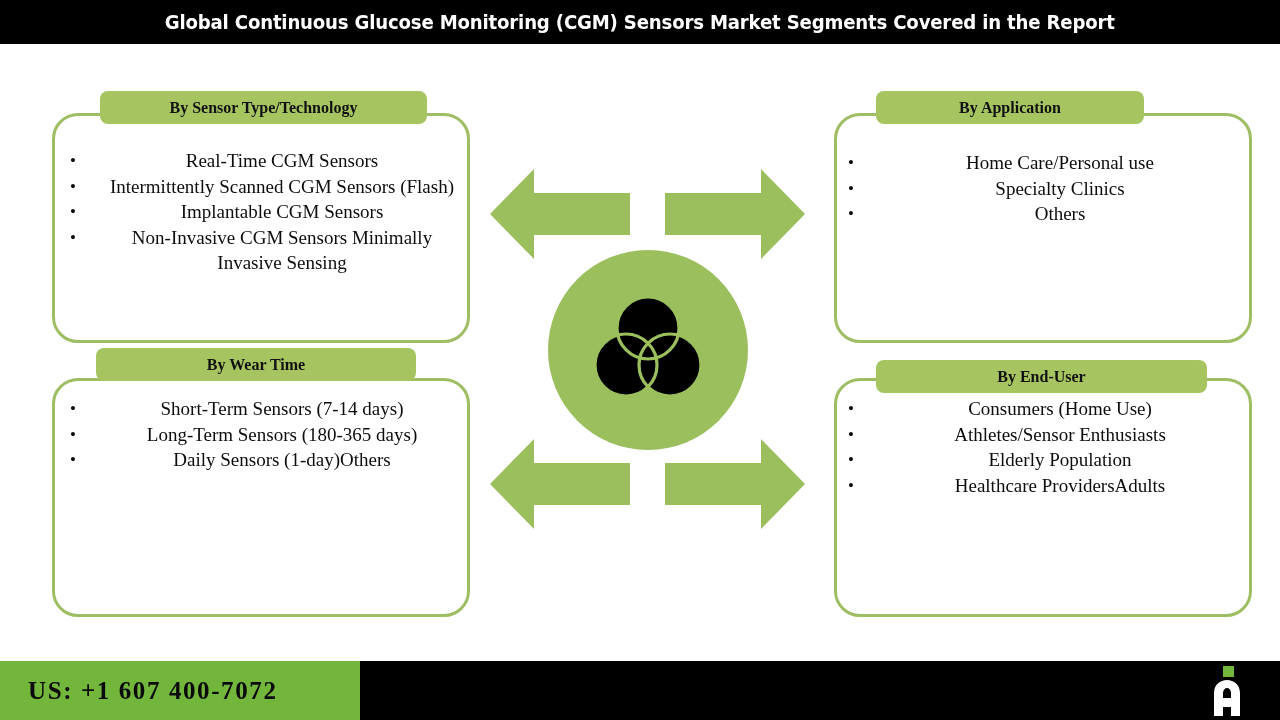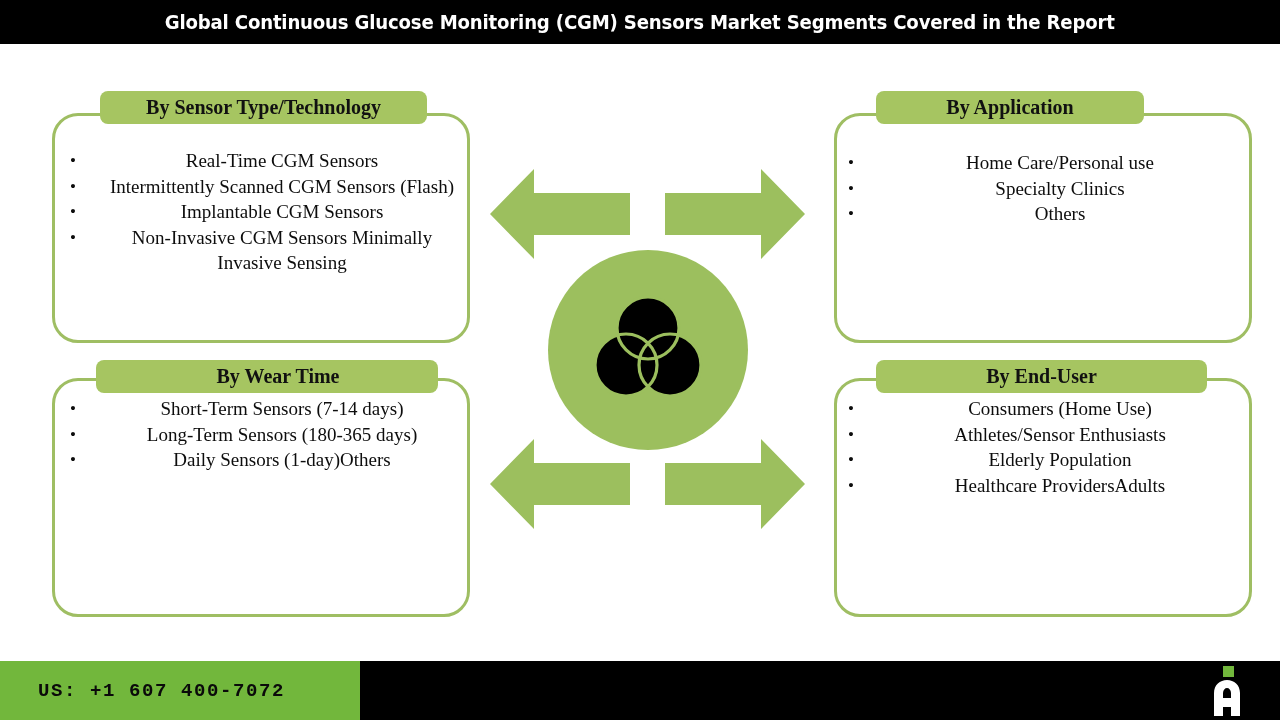--- a/index.html
+++ b/index.html
@@ -54,26 +54,26 @@
     background: #a6c561;
     border-radius: 8px;
     display: flex;
     align-items: center;
     justify-content: center;
     z-index: 3;
   }
   .card-pill-label {
     font-family: "Liberation Serif", serif;
     font-weight: bold;
-    font-size: 20px;
+    font-size: 16px;
     color: #111111;
     white-space: nowrap;
   }
   #pill-sensor-type { left: 100px; top: 91px;  width: 327px; }
-  #pill-wear-time   { left: 96px;  top: 360px; width: 320px; padding-left: 22px; }
+  #pill-wear-time   { left: 96px;  top: 348px; width: 320px; }
   #pill-application { left: 876px; top: 91px;  width: 268px; }
   #pill-end-user    { left: 876px; top: 360px; width: 331px; }
 
   .card-list {
     position: absolute;
     margin: 0;
     padding: 0;
     list-style: none;
   }
   .card-list li {
@@ -114,24 +114,24 @@
   }
   #footer-phone-band {
     position: absolute;
     left: 0; top: 0;
     width: 360px; height: 59px;
     background: #72b73c;
     display: flex;
     align-items: center;
   }
   #footer-phone-text {
-    margin-left: 38px;
-    font-family: Liberation Mono, monospace;
+    margin-left: 28px;
+    font-family: Liberation Serif, serif;
     font-weight: bold;
-    font-size: 19px;
+    font-size: 25px;
     letter-spacing: 1.6px;
     color: #0a0a0a;
     white-space: nowrap;
   }
   #footer-brand {
     position: absolute;
     right: 30px; top: 0;
     height: 59px;
     display: flex;
     align-items: center;

